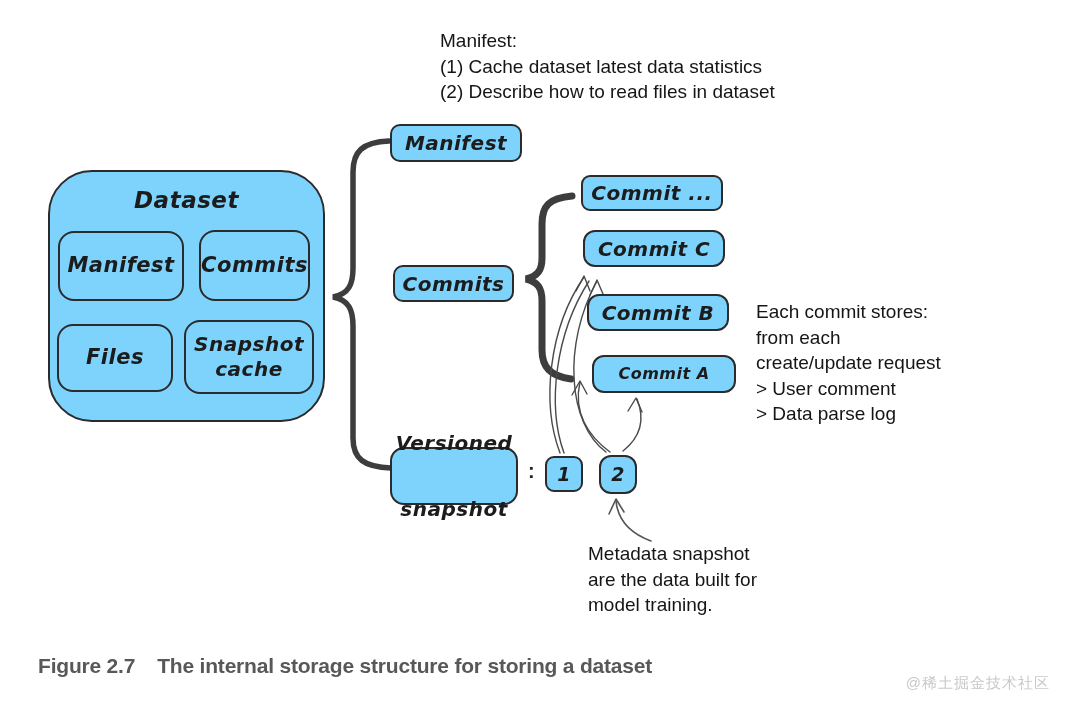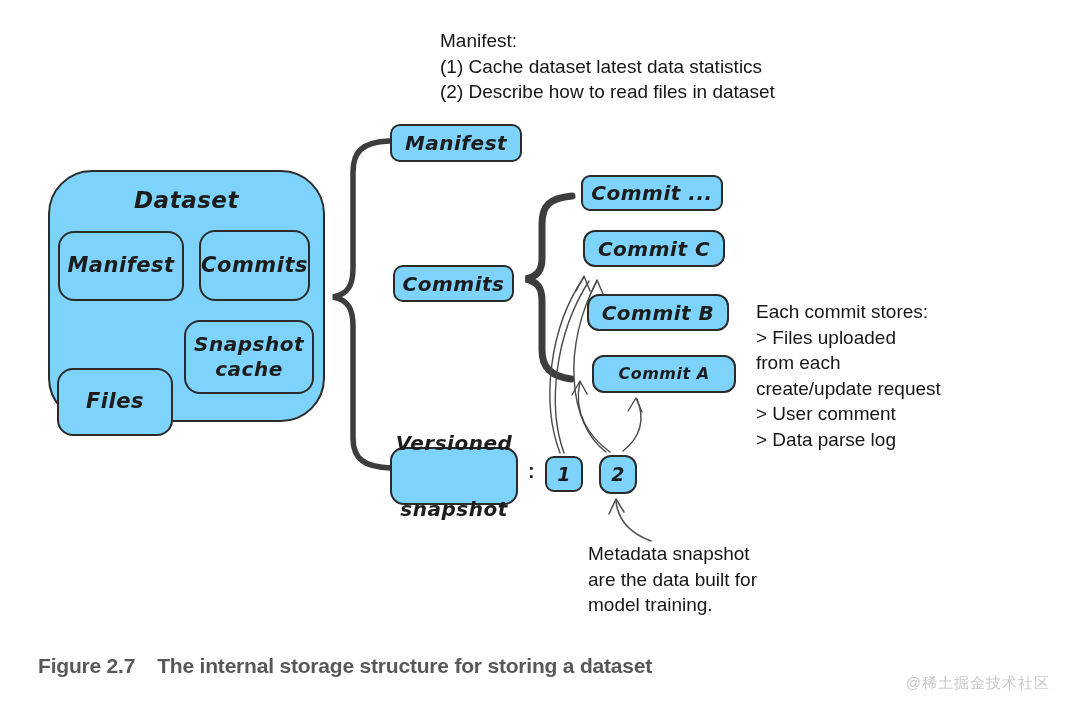--- a/index.html
+++ b/index.html
@@ -80,21 +80,21 @@
 
   <div class="box" style="left:48px;top:170px;width:277px;height:252px;border-radius:44px;border-width:2.2px;justify-content:flex-start;">
     <div class="hand" style="font-size:23px;margin-top:16px;">Dataset</div>
   </div>
   <div class="box hand" style="left:58px;top:231px;width:126px;height:70px;border-radius:16px;font-size:21px;">
     <span>Manifest</span>
   </div>
   <div class="box hand" style="left:199px;top:230px;width:111px;height:71px;border-radius:16px;font-size:21px;">
     <span>Commits</span>
   </div>
-  <div class="box hand" style="left:57px;top:324px;width:116px;height:68px;border-radius:16px;font-size:21px;margin-top:44px;">
+  <div class="box hand" style="left:57px;top:324px;width:116px;height:68px;border-radius:16px;font-size:21px;">
     <span>Files</span>
   </div>
   <div class="box hand" style="left:184px;top:320px;width:130px;height:74px;border-radius:16px;font-size:20px;line-height:1.25;">
     <span>Snapshot</span>
     <span>cache</span>
   </div>
 
   <div class="box hand" style="left:390px;top:124px;width:132px;height:38px;border-radius:10px;font-size:20px;">
     <span>Manifest</span>
   </div>
@@ -114,21 +114,20 @@
   </div>
   <div class="box hand" style="left:587px;top:294px;width:142px;height:37px;border-radius:12px;font-size:20px;">
     <span>Commit B</span>
   </div>
   <div class="box hand" style="left:592px;top:355px;width:144px;height:38px;border-radius:12px;font-size:16px;">
     <span>Commit A</span>
   </div>
 
   <div class="note" style="left:756px;top:299px;">
     <div>Each commit stores:</div>
-    <div>&gt; Files uploaded</div>
     <div>from each</div>
     <div>create/update request</div>
     <div>&gt; User comment</div>
     <div>&gt; Data parse log</div>
   </div>
 
   <div class="colon" style="left:528px;top:460px;">:</div>
   <div class="box hand" style="left:545px;top:456px;width:38px;height:36px;border-radius:9px;font-size:19px;">
     <span>1</span>
   </div>

